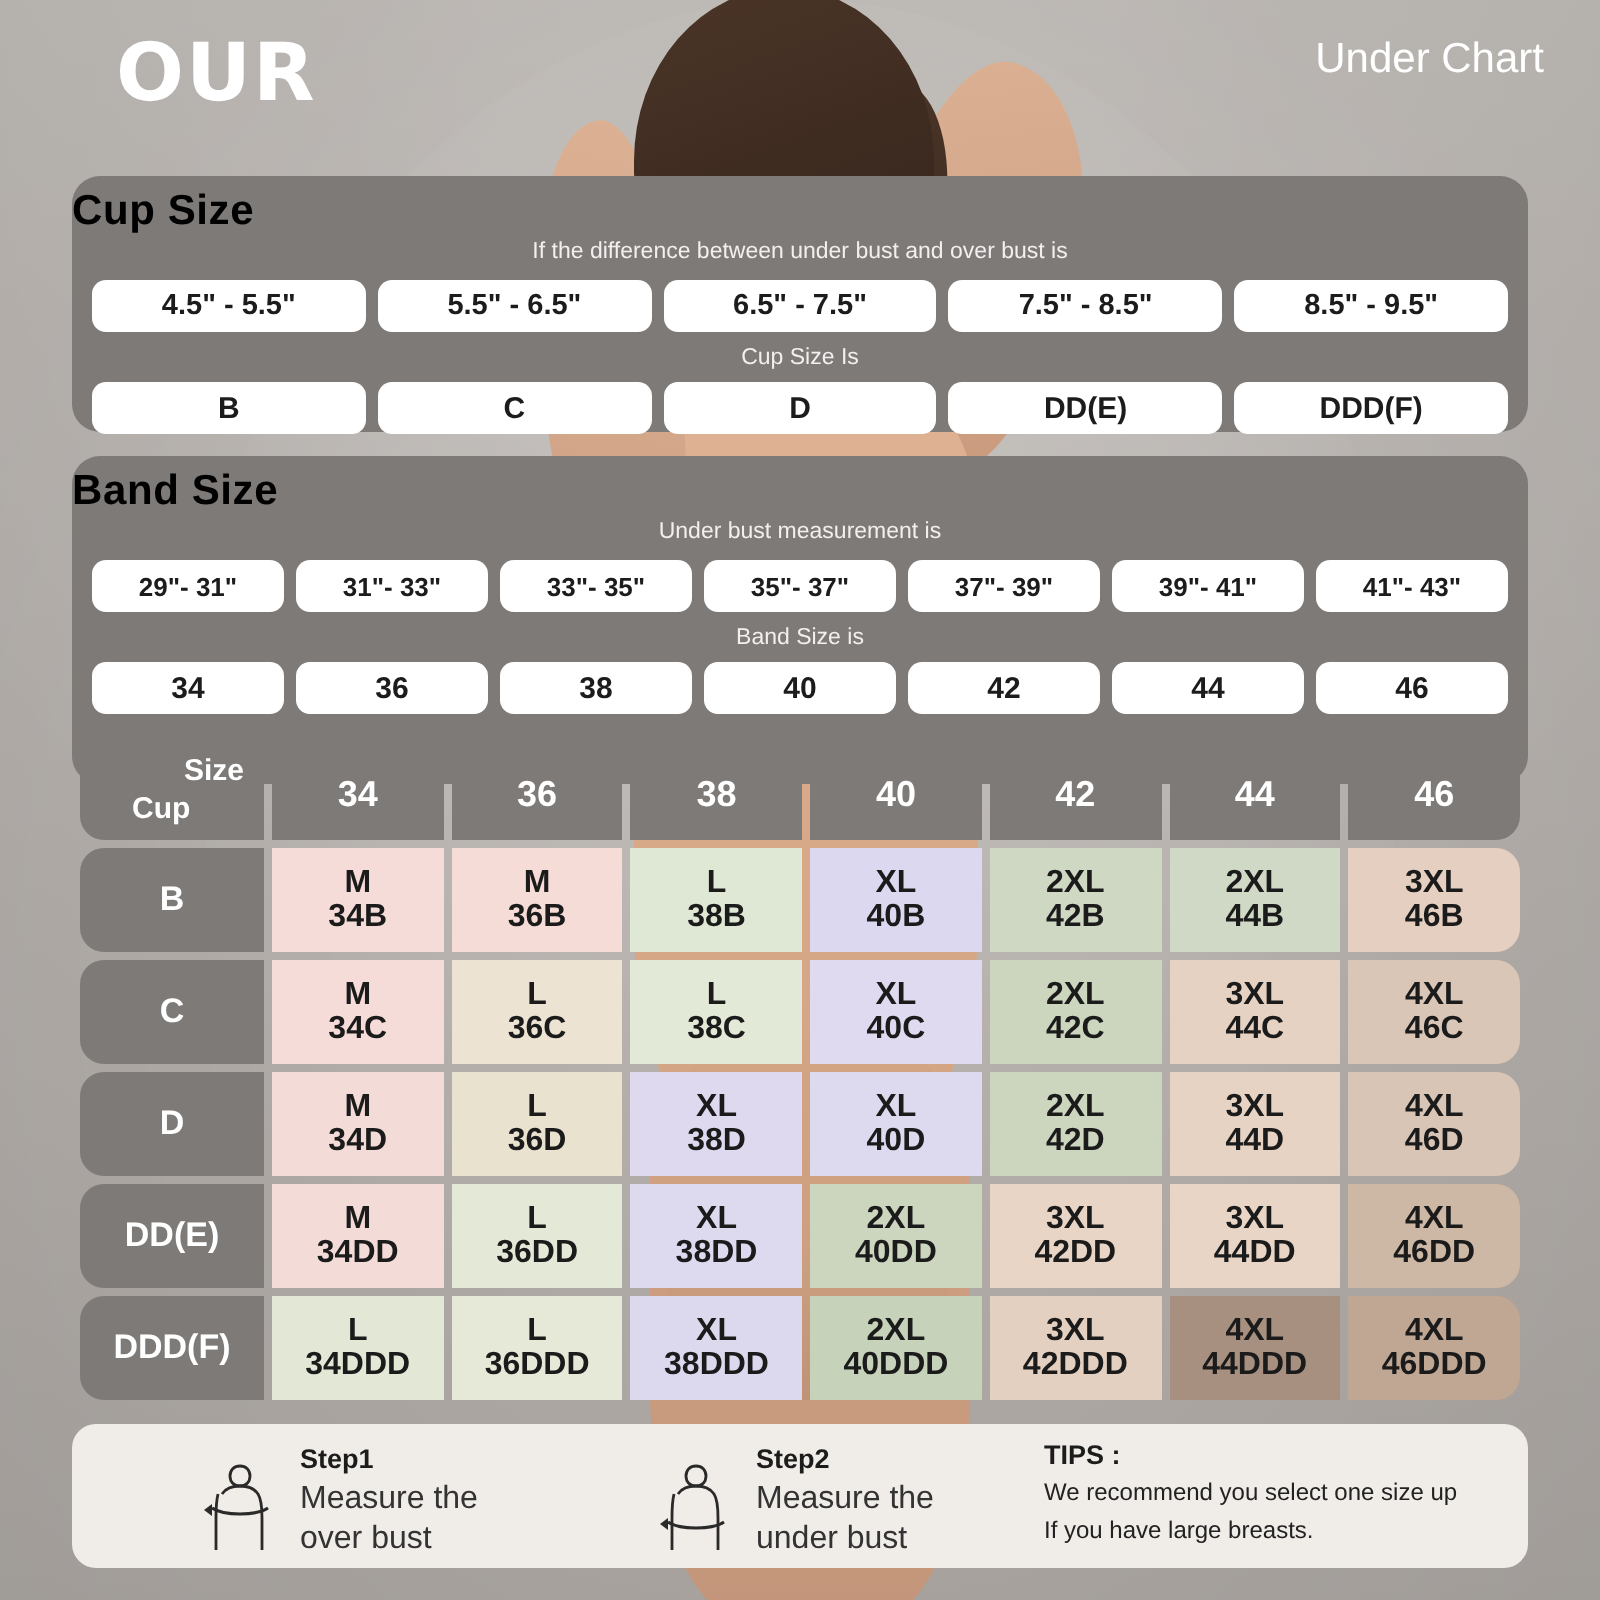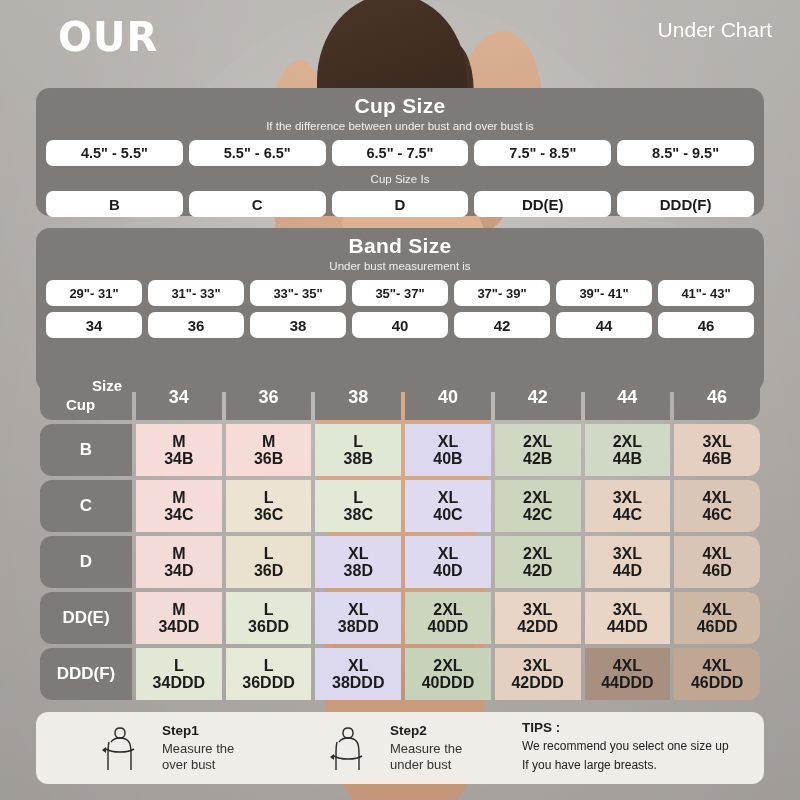--- a/index.html
+++ b/index.html
@@ -84,22 +84,22 @@
     opacity:.6;
   }
 
   
   .grey-card {
     position:absolute;
     background:#7d7a78;
     border-radius:14px;
   }
   .sec-title {
-    text-align:center;
-    color:#ffffff;
+    text-align:left;
+    color:#000000;
     font-size:21px;
     font-weight:bold;
     letter-spacing:.3px;
   }
   .sec-sub {
     text-align:center;
     color:#f2f0ee;
     font-size:11.5px;
   }
   .pill-row { display:flex; gap:6px; padding:0 10px; }
@@ -172,24 +172,24 @@
   .cell .a { font-size:16px; font-weight:bold; display:block; }
   .cell .b { font-size:16px; font-weight:bold; display:block; }
   .cell.rad { border-radius:0 12px 12px 0; }
 
   
   #footer-card {
     position:absolute; left:36px; top:712px; width:728px; height:72px;
     background:#f0ece7; border-radius:12px;
   }
   .step {
-    position:absolute; top:10px; display:flex; align-items:center; gap:20px;
+    position:absolute; top:10px; display:flex; align-items:flex-end; gap:8px;
   }
   .step .txt .t { font-size:13.5px; font-weight:bold; color:#1c1c1c; }
-  .step .txt .d { font-size:13px; color:#333; line-height:1.22; margin-top:3px; }
+  .step .txt .d { font-size:16px; color:#333; line-height:1.22; margin-top:3px; }
   #step1 { left:62px; }
   #step2 { left:290px; }
   #tips { position:absolute; left:486px; top:8px; }
   #tips .t { font-size:13.5px; font-weight:bold; color:#1c1c1c; }
   #tips .d { font-size:12px; color:#222; line-height:1.35; margin-top:3px; }
 
   .figicon { width:44px; height:52px; }
 </style>
 </head>
 <body>
@@ -237,20 +237,21 @@
   <div class="sec-sub" style="margin-top:2px;">Under bust measurement is</div>
   <div class="pill-row" style="margin-top:8px;">
     <div class="pill h" style="font-size:13px;">29"- 31"</div>
     <div class="pill h" style="font-size:13px;">31"- 33"</div>
     <div class="pill h" style="font-size:13px;">33"- 35"</div>
     <div class="pill h" style="font-size:13px;">35"- 37"</div>
     <div class="pill h" style="font-size:13px;">37"- 39"</div>
     <div class="pill h" style="font-size:13px;">39"- 41"</div>
     <div class="pill h" style="font-size:13px;">41"- 43"</div>
   </div>
+  <div class="sec-sub" style="margin-top:7px;">Band Size is</div>
   <div class="pill-row" style="margin-top:6px;">
     <div class="pill v">34</div>
     <div class="pill v">36</div>
     <div class="pill v">38</div>
     <div class="pill v">40</div>
     <div class="pill v">42</div>
     <div class="pill v">44</div>
     <div class="pill v">46</div>
   </div>
 </div>

